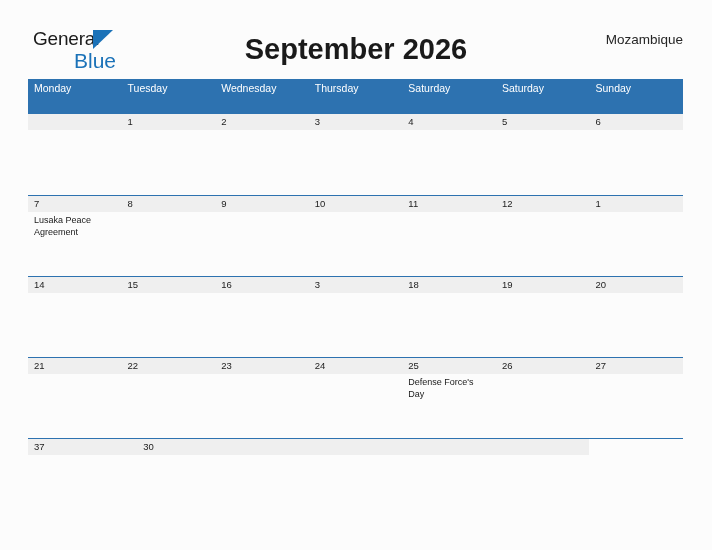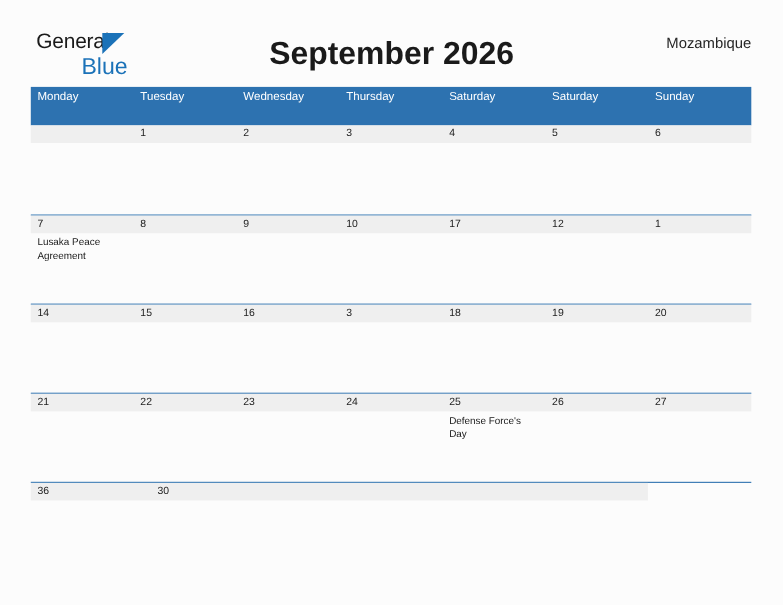--- a/index.html
+++ b/index.html
@@ -223,21 +223,21 @@
           <div class="day-cell">
             <span class="day-number">8</span>
           </div>
           <div class="day-cell">
             <span class="day-number">9</span>
           </div>
           <div class="day-cell">
             <span class="day-number">10</span>
           </div>
           <div class="day-cell">
-            <span class="day-number">17</span>
+            <span class="day-number">11</span>
           </div>
           <div class="day-cell">
             <span class="day-number">12</span>
           </div>
           <div class="day-cell">
             <span class="day-number">1</span>
           </div>
         </div>
       </div>
       <div class="week-row">
@@ -292,21 +292,21 @@
           </div>
           <div class="day-cell">
             <span class="day-number">27</span>
           </div>
         </div>
       </div>
       <div class="week-row">
         <div class="week-band" style="background: rgb(239, 239, 239); width: 85.7143%;"></div>
         <div class="week-cells">
           <div class="day-cell">
-            <span class="day-number">36</span>
+            <span class="day-number">37</span>
           </div>
           <div class="day-cell">
             <span class="day-number">30</span>
           </div>
           <div class="day-cell empty-cell">
             <span class="day-number"></span>
           </div>
           <div class="day-cell empty-cell">
             <span class="day-number"></span>
           </div>

